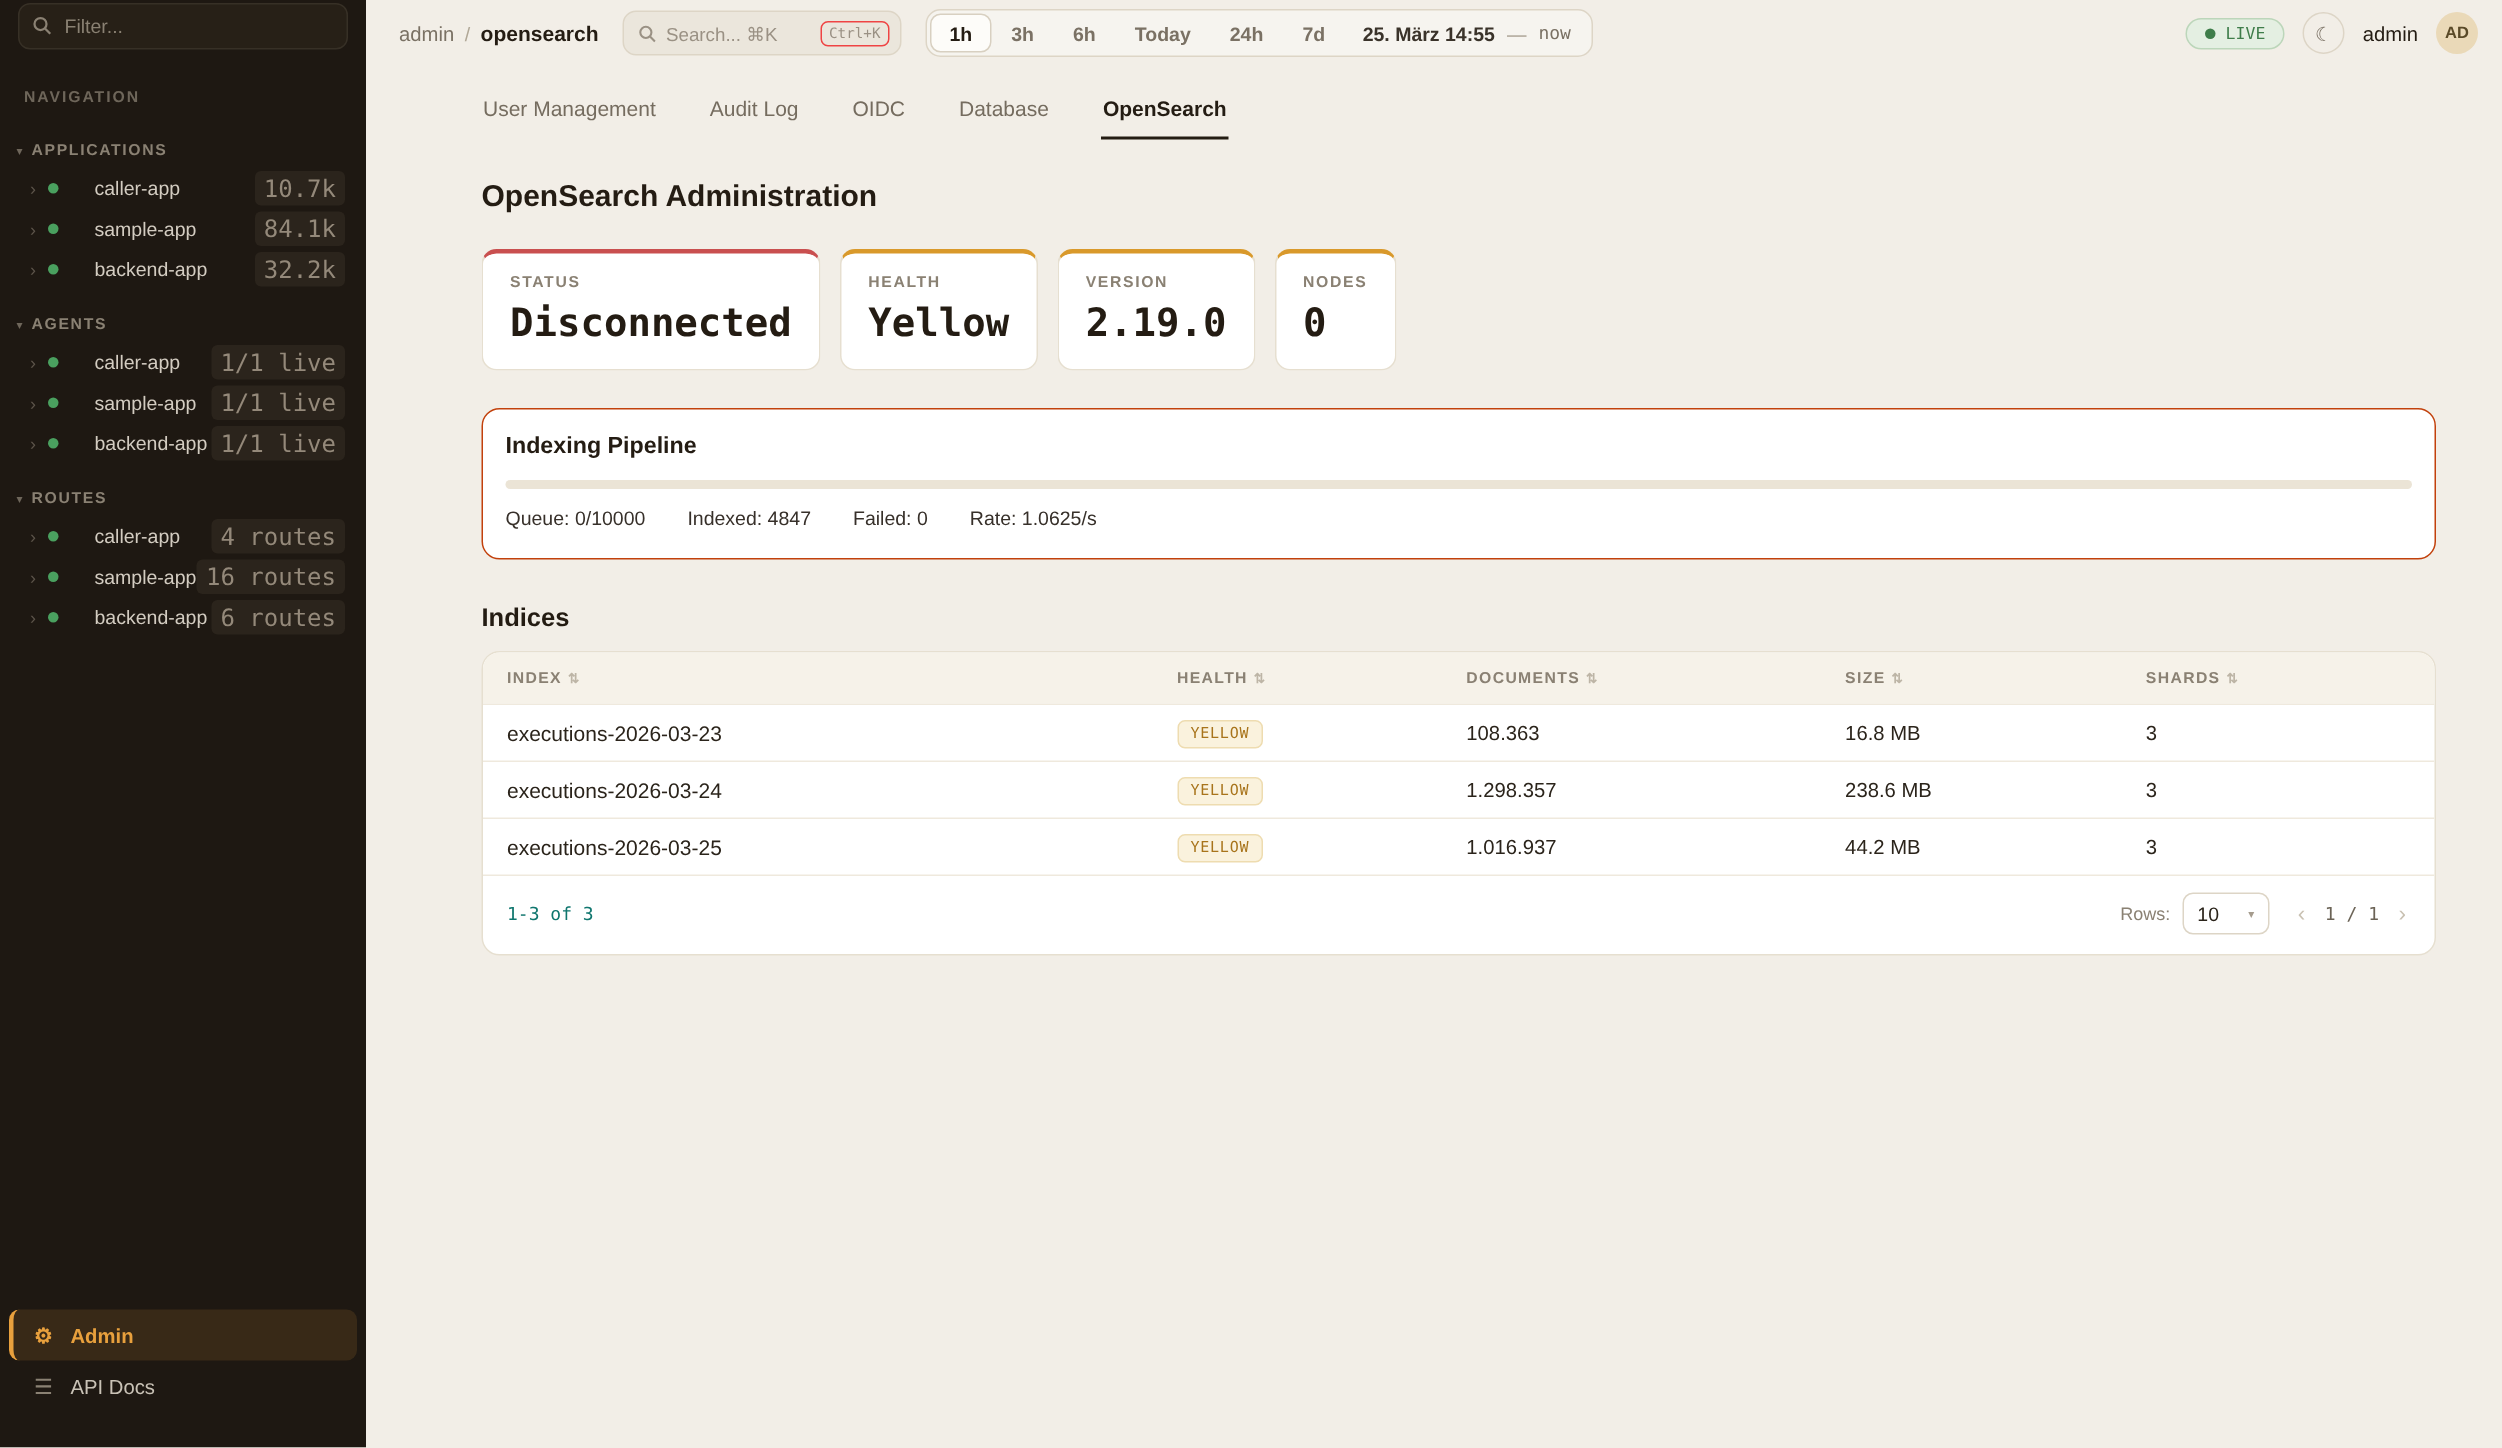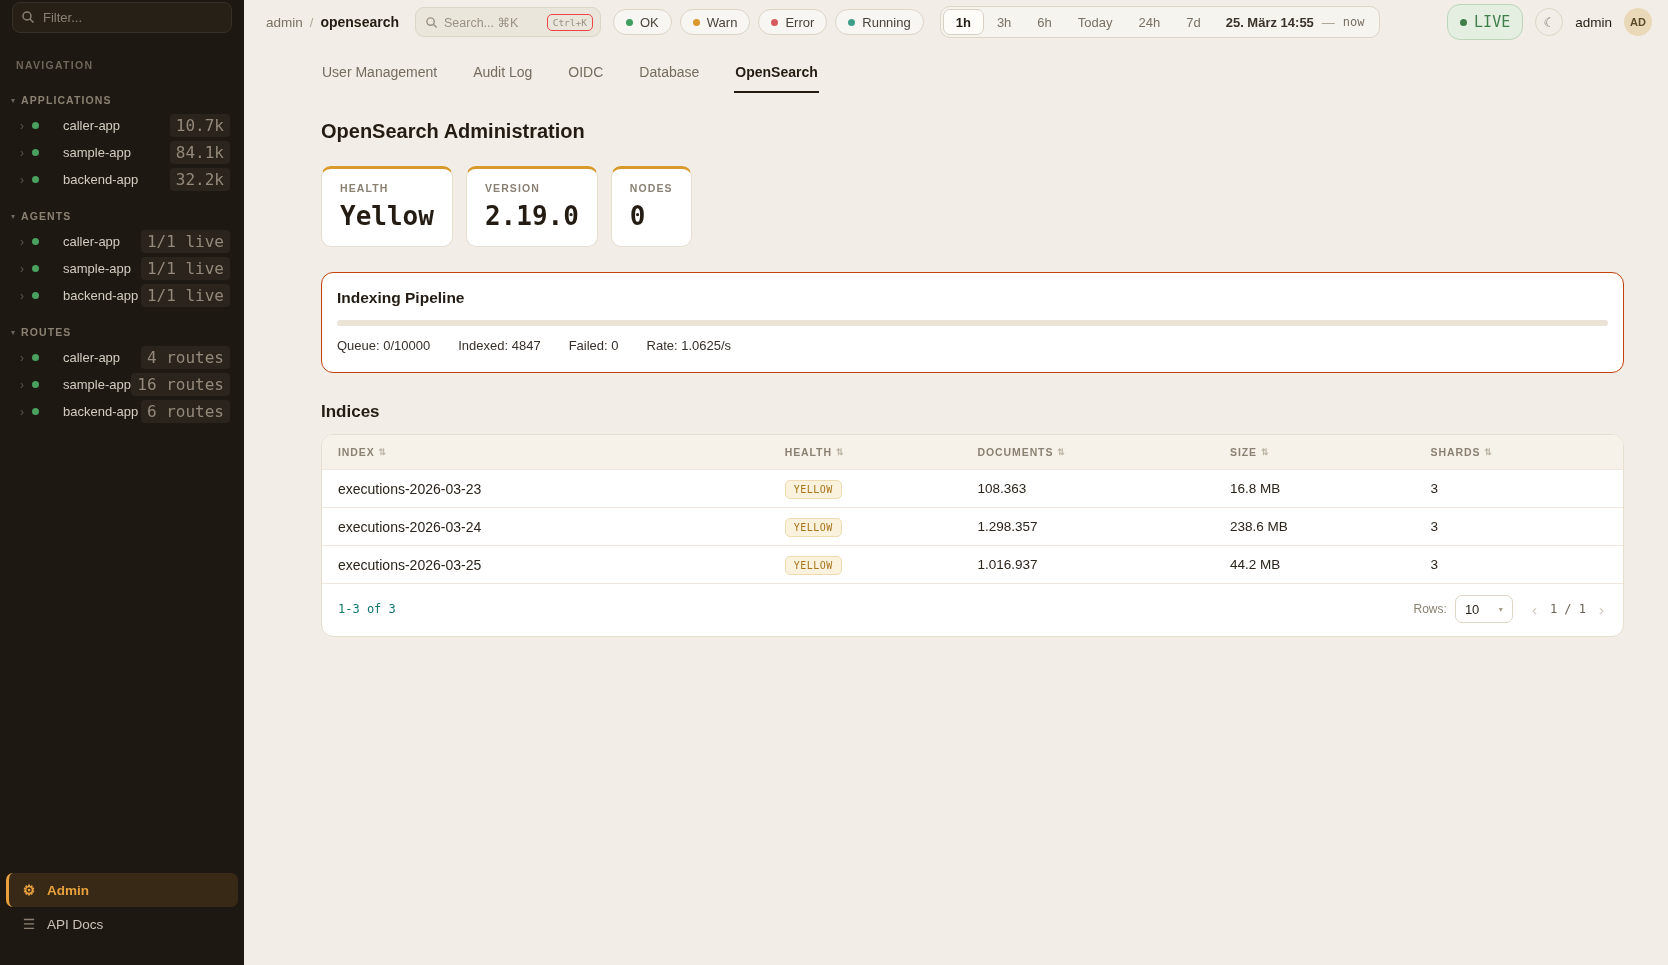--- a/index.html
+++ b/index.html
@@ -81,32 +81,32 @@
     border: 1px solid #ddd5c6; border-radius: 13px; background: rgba(255,255,255,.45);
     font-size: 13px; color: #4a4339; cursor: pointer;
   }
   .range-group {
     margin-left: 16px; height: 32px; display: flex; align-items: center;
     border: 1px solid #ddd5c6; border-radius: 10px; background: rgba(255,255,255,.35); padding: 2px;
   }
   .range-btn {
     height: 26px; display: flex; align-items: center; padding: 0 12px; border-radius: 7px;
     font-size: 13px; color: #7a7164; cursor: pointer; border: 1px solid transparent;
-    background: transparent; font-family: "Liberation Sans", sans-serif;
+    background: transparent; font-family: "Liberation Sans", sans-serif; font-weight: bold;
   }
   .range-btn.active { background: #fdfcf9; border-color: #d8d0c1; color: #241c13; font-weight: 600; }
   .range-date { display: flex; align-items: center; gap: 8px; margin-left: 12px; padding-right: 12px; }
   .date-text { font-size: 13px; font-weight: 600; color: #3a332a; }
   .date-sep { font-size: 13px; color: #a59c8d; }
   .date-now { font-family: "DejaVu Sans Mono", monospace; font-size: 12px; color: #7a7164; }
   .topbar-right { margin-left: auto; display: flex; align-items: center; gap: 12px; }
   .live-btn {
-    height: 36px; display: flex; align-items: center; gap: 7px; padding: 0 12px;
+    height: 21px; display: flex; align-items: center; gap: 7px; padding: 0 12px;
     background: #e4efe2; border: 1px solid #bcd6ba; border-radius: 13px;
-    font-family: "DejaVu Sans Mono", monospace; font-size: 15px; color: var(--live-green); cursor: pointer;
+    font-family: "DejaVu Sans Mono", monospace; font-size: 11px; color: var(--live-green); cursor: pointer;
   }
   .live-btn .dot { background: var(--live-green); }
   .theme-btn {
     width: 28px; height: 28px; border-radius: 50%; border: 1px solid #ddd5c6;
     background: transparent; color: #7a7164; font-size: 13px; cursor: pointer;
     display: flex; align-items: center; justify-content: center;
   }
   .user-name { font-size: 13.5px; color: #241c13; }
   .avatar {
     width: 28px; height: 28px; border-radius: 50%; background: #ead9b8; color: #5a4a28;
@@ -277,38 +277,20 @@
 
       <div class="searchbox">
         <svg width="13" height="13" viewBox="0 0 14 14" fill="none" stroke="#9a9184" stroke-width="1.5">
             <circle cx="6" cy="6" r="4"></circle>
             <line x1="9" y1="9" x2="12.5" y2="12.5"></line>
           </svg>
         <span class="search-placeholder">Search... ⌘K</span>
         <span class="kbd">Ctrl+K</span>
       </div>
 
-      <div class="chips">
-        <div class="chip">
-          <span class="dot" style="background-color: rgb(62, 158, 95);"></span>
-          <span>OK</span>
-        </div>
-        <div class="chip">
-          <span class="dot" style="background-color: rgb(217, 153, 43);"></span>
-          <span>Warn</span>
-        </div>
-        <div class="chip">
-          <span class="dot" style="background-color: rgb(212, 92, 92);"></span>
-          <span>Error</span>
-        </div>
-        <div class="chip">
-          <span class="dot" style="background-color: rgb(62, 158, 138);"></span>
-          <span>Running</span>
-        </div>
-      </div>
 
       <div class="range-group">
         <button class="range-btn active">1h</button>
         <button class="range-btn">3h</button>
         <button class="range-btn">6h</button>
         <button class="range-btn">Today</button>
         <button class="range-btn">24h</button>
         <button class="range-btn">7d</button>
         <div class="range-date">
           <span class="date-text">25. März 14:55</span>
@@ -336,20 +318,24 @@
         <div class="tab">User Management</div>
         <div class="tab">Audit Log</div>
         <div class="tab">OIDC</div>
         <div class="tab">Database</div>
         <div class="tab active">OpenSearch</div>
       </div>
 
       <h1 class="page-title">OpenSearch Administration</h1>
 
       <div class="stat-row">
+        <div class="stat-card" style="border-top-color: rgb(201, 79, 79);">
+          <div class="stat-label">STATUS</div>
+          <div class="stat-value">Disconnected</div>
+        </div>
         <div class="stat-card" style="border-top-color: rgb(217, 153, 43);">
           <div class="stat-label">HEALTH</div>
           <div class="stat-value">Yellow</div>
         </div>
         <div class="stat-card" style="border-top-color: rgb(217, 153, 43);">
           <div class="stat-label">VERSION</div>
           <div class="stat-value">2.19.0</div>
         </div>
         <div class="stat-card" style="border-top-color: rgb(217, 153, 43);">
           <div class="stat-label">NODES</div>

